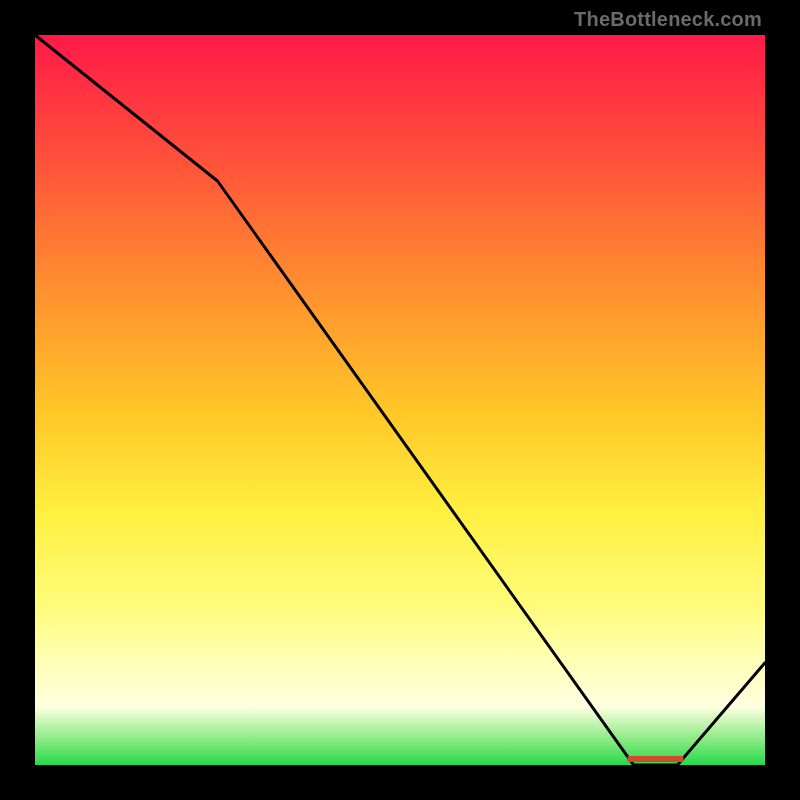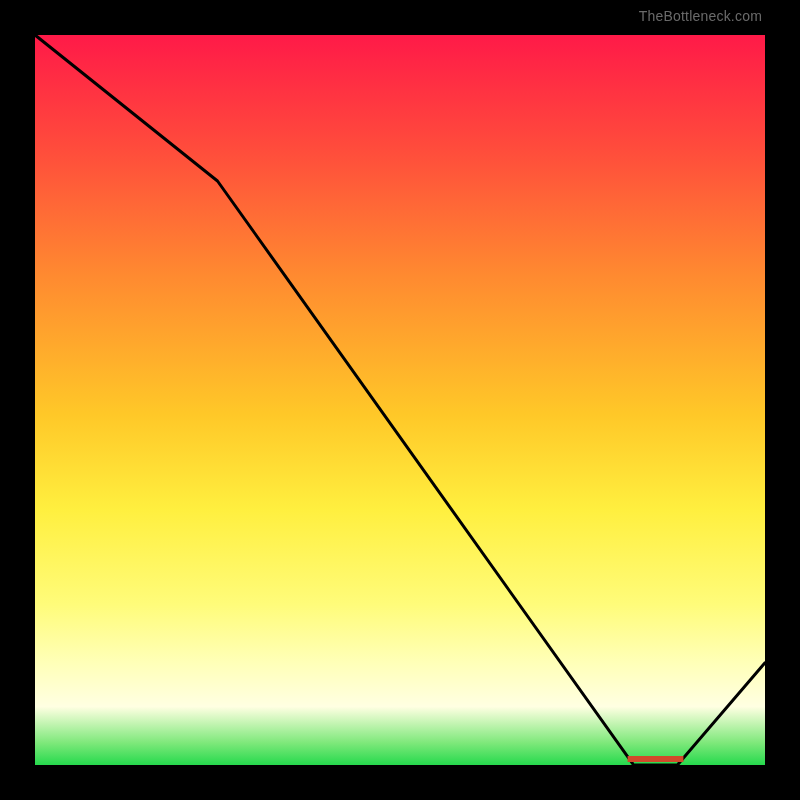--- a/index.html
+++ b/index.html
@@ -34,22 +34,22 @@
       #ffffb8 86%,
       #ffffe2 92%,
       #7de87a 97%,
       #26d94d 100%
     );
   }
   .attribution {
     position: absolute;
     top: 8px;
     right: 38px;
-    font-size: 14px;
-    font-weight: 400;
+    font-size: 20px;
+    font-weight: 700;
     color: #6a6a6a;
     letter-spacing: 0.2px;
     user-select: none;
   }
   svg.curve {
     position: absolute;
     left: 0;
     top: 0;
     width: 730px;
     height: 730px;

